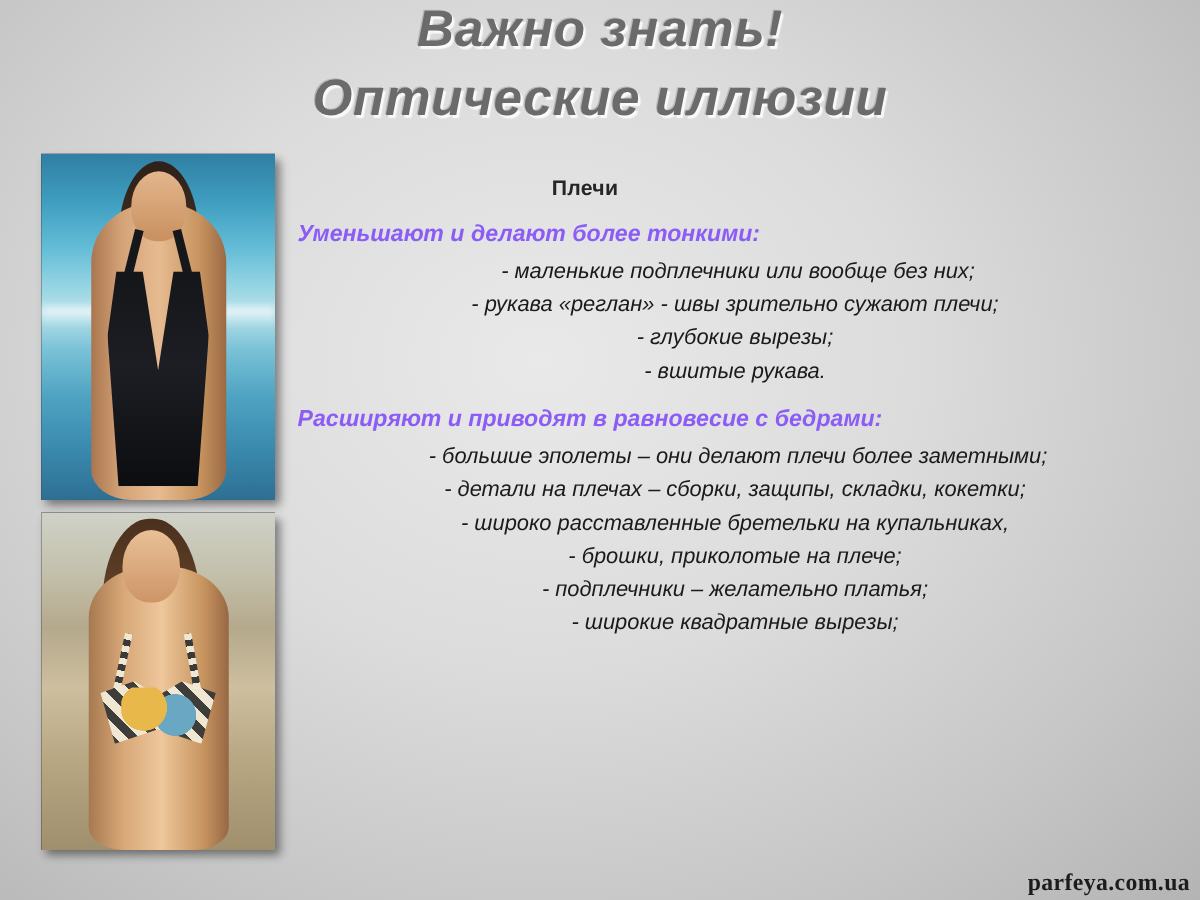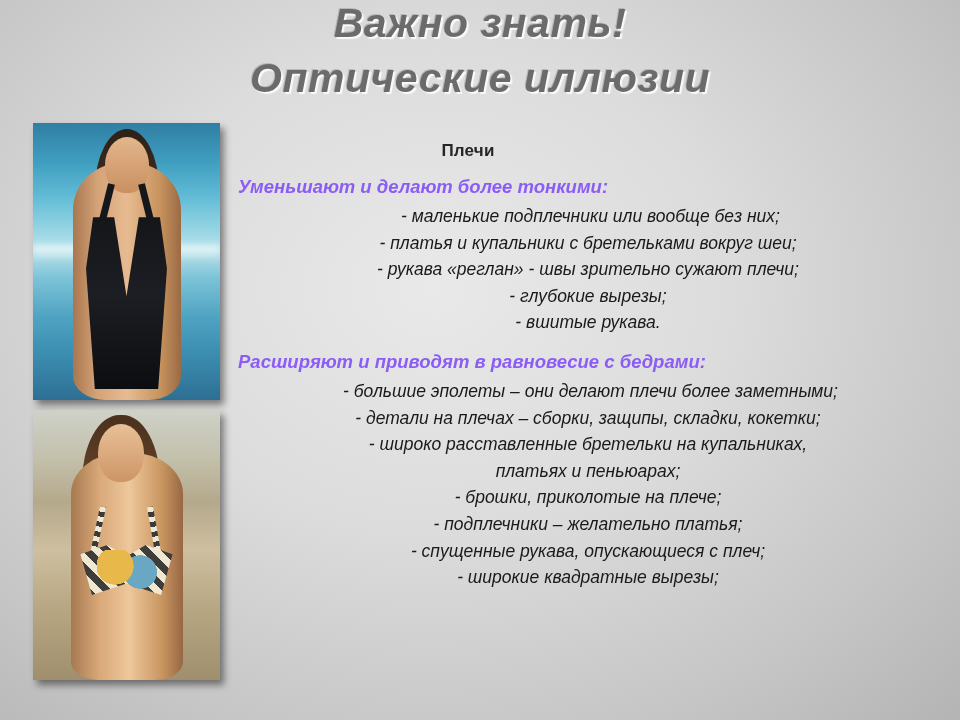--- a/index.html
+++ b/index.html
@@ -279,33 +279,31 @@
     <div class="p2-bra"></div>
     <div class="p2-bra-accent"></div>
   </div>
 
   <div class="content">
     <p class="subheading">Плечи</p>
 
     <div class="section">
       <p class="section-title">Уменьшают и делают более тонкими:</p>
       <p class="bullet"> - маленькие подплечники или вообще без них;</p>
-      <p class="bullet">- платья и купальники с бретельками вокруг шеи;</p>
       <p class="bullet">- рукава «реглан» - швы зрительно сужают плечи;</p>
       <p class="bullet">- глубокие вырезы;</p>
       <p class="bullet">- вшитые рукава.</p>
     </div>
 
     <div class="section">
       <p class="section-title">Расширяют и приводят в равновесие с бедрами:</p>
       <p class="bullet"> - большие эполеты – они делают плечи более заметными;</p>
       <p class="bullet">- детали на плечах – сборки, защипы, складки, кокетки;</p>
       <p class="bullet">- широко расставленные бретельки на купальниках,</p>
-      <p class="bullet">платьях и пеньюарах;</p>
       <p class="bullet">- брошки, приколотые на плече;</p>
       <p class="bullet">- подплечники – желательно платья;</p>
-      <p class="bullet">- спущенные рукава, опускающиеся с плеч;</p>
       <p class="bullet">- широкие квадратные вырезы;</p>
     </div>
   </div>
 
+  <div class="watermark">parfeya.com.ua</div>
 
 </div>
 
 </body></html>

